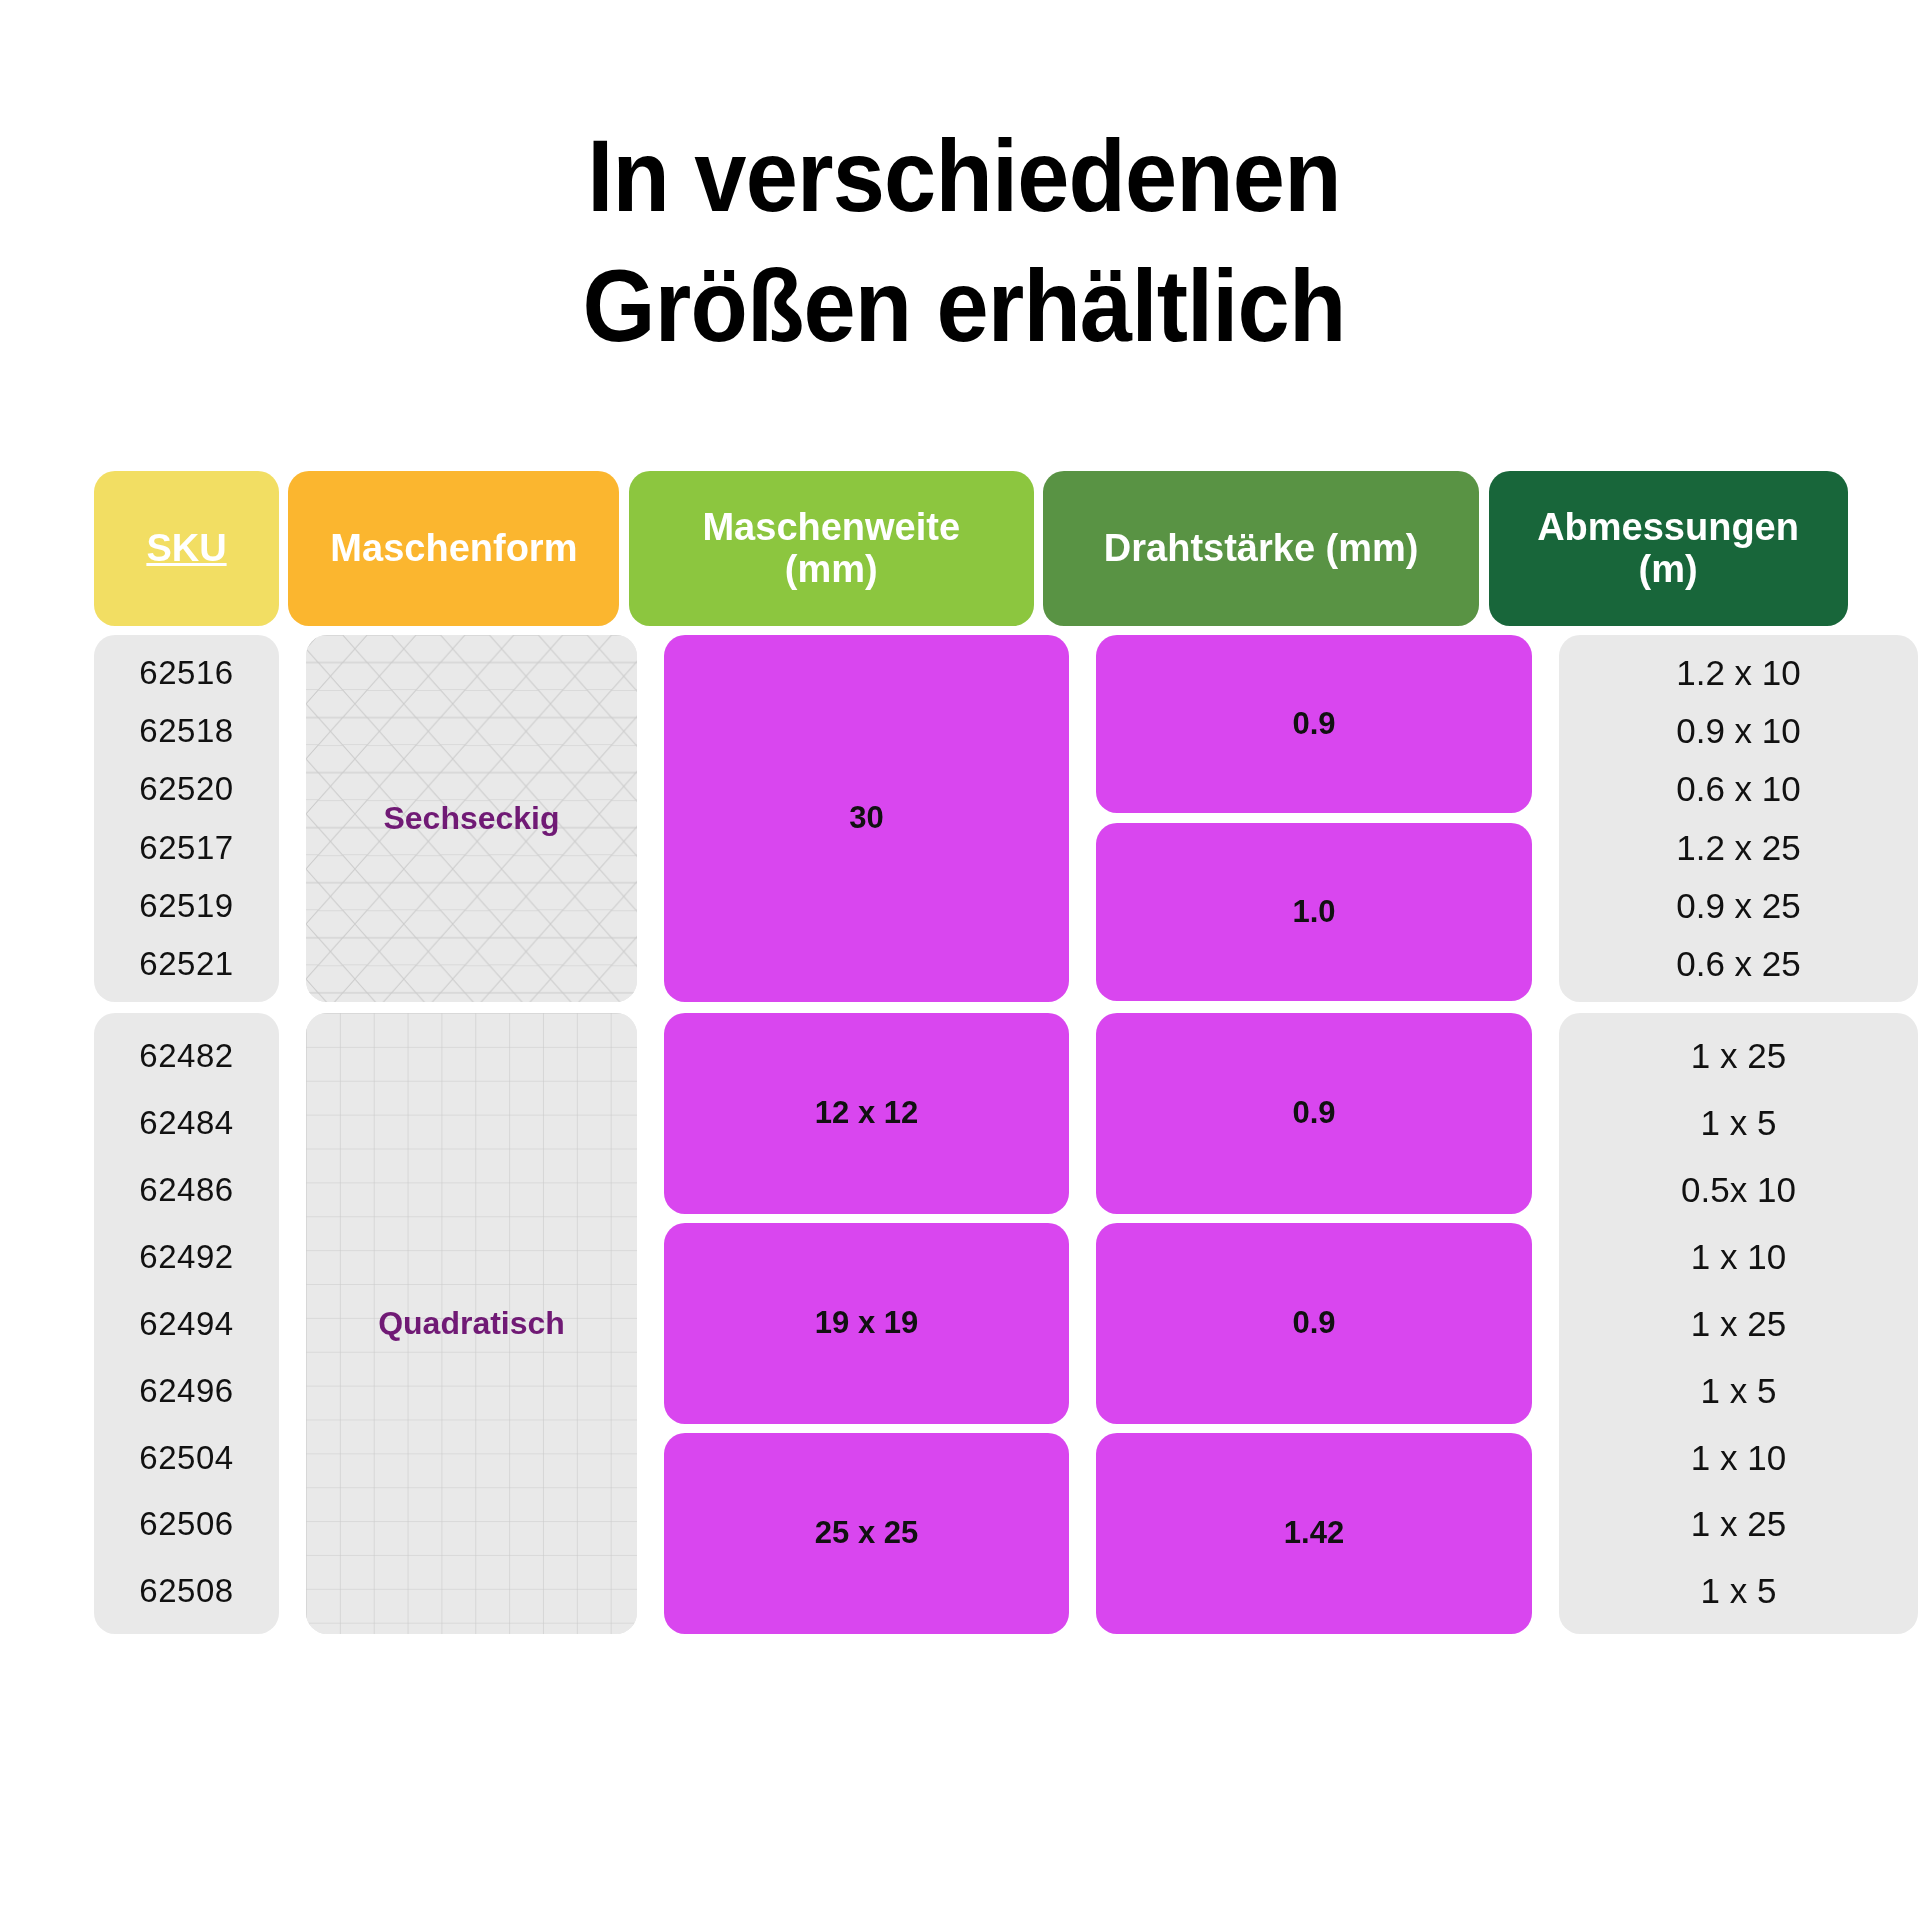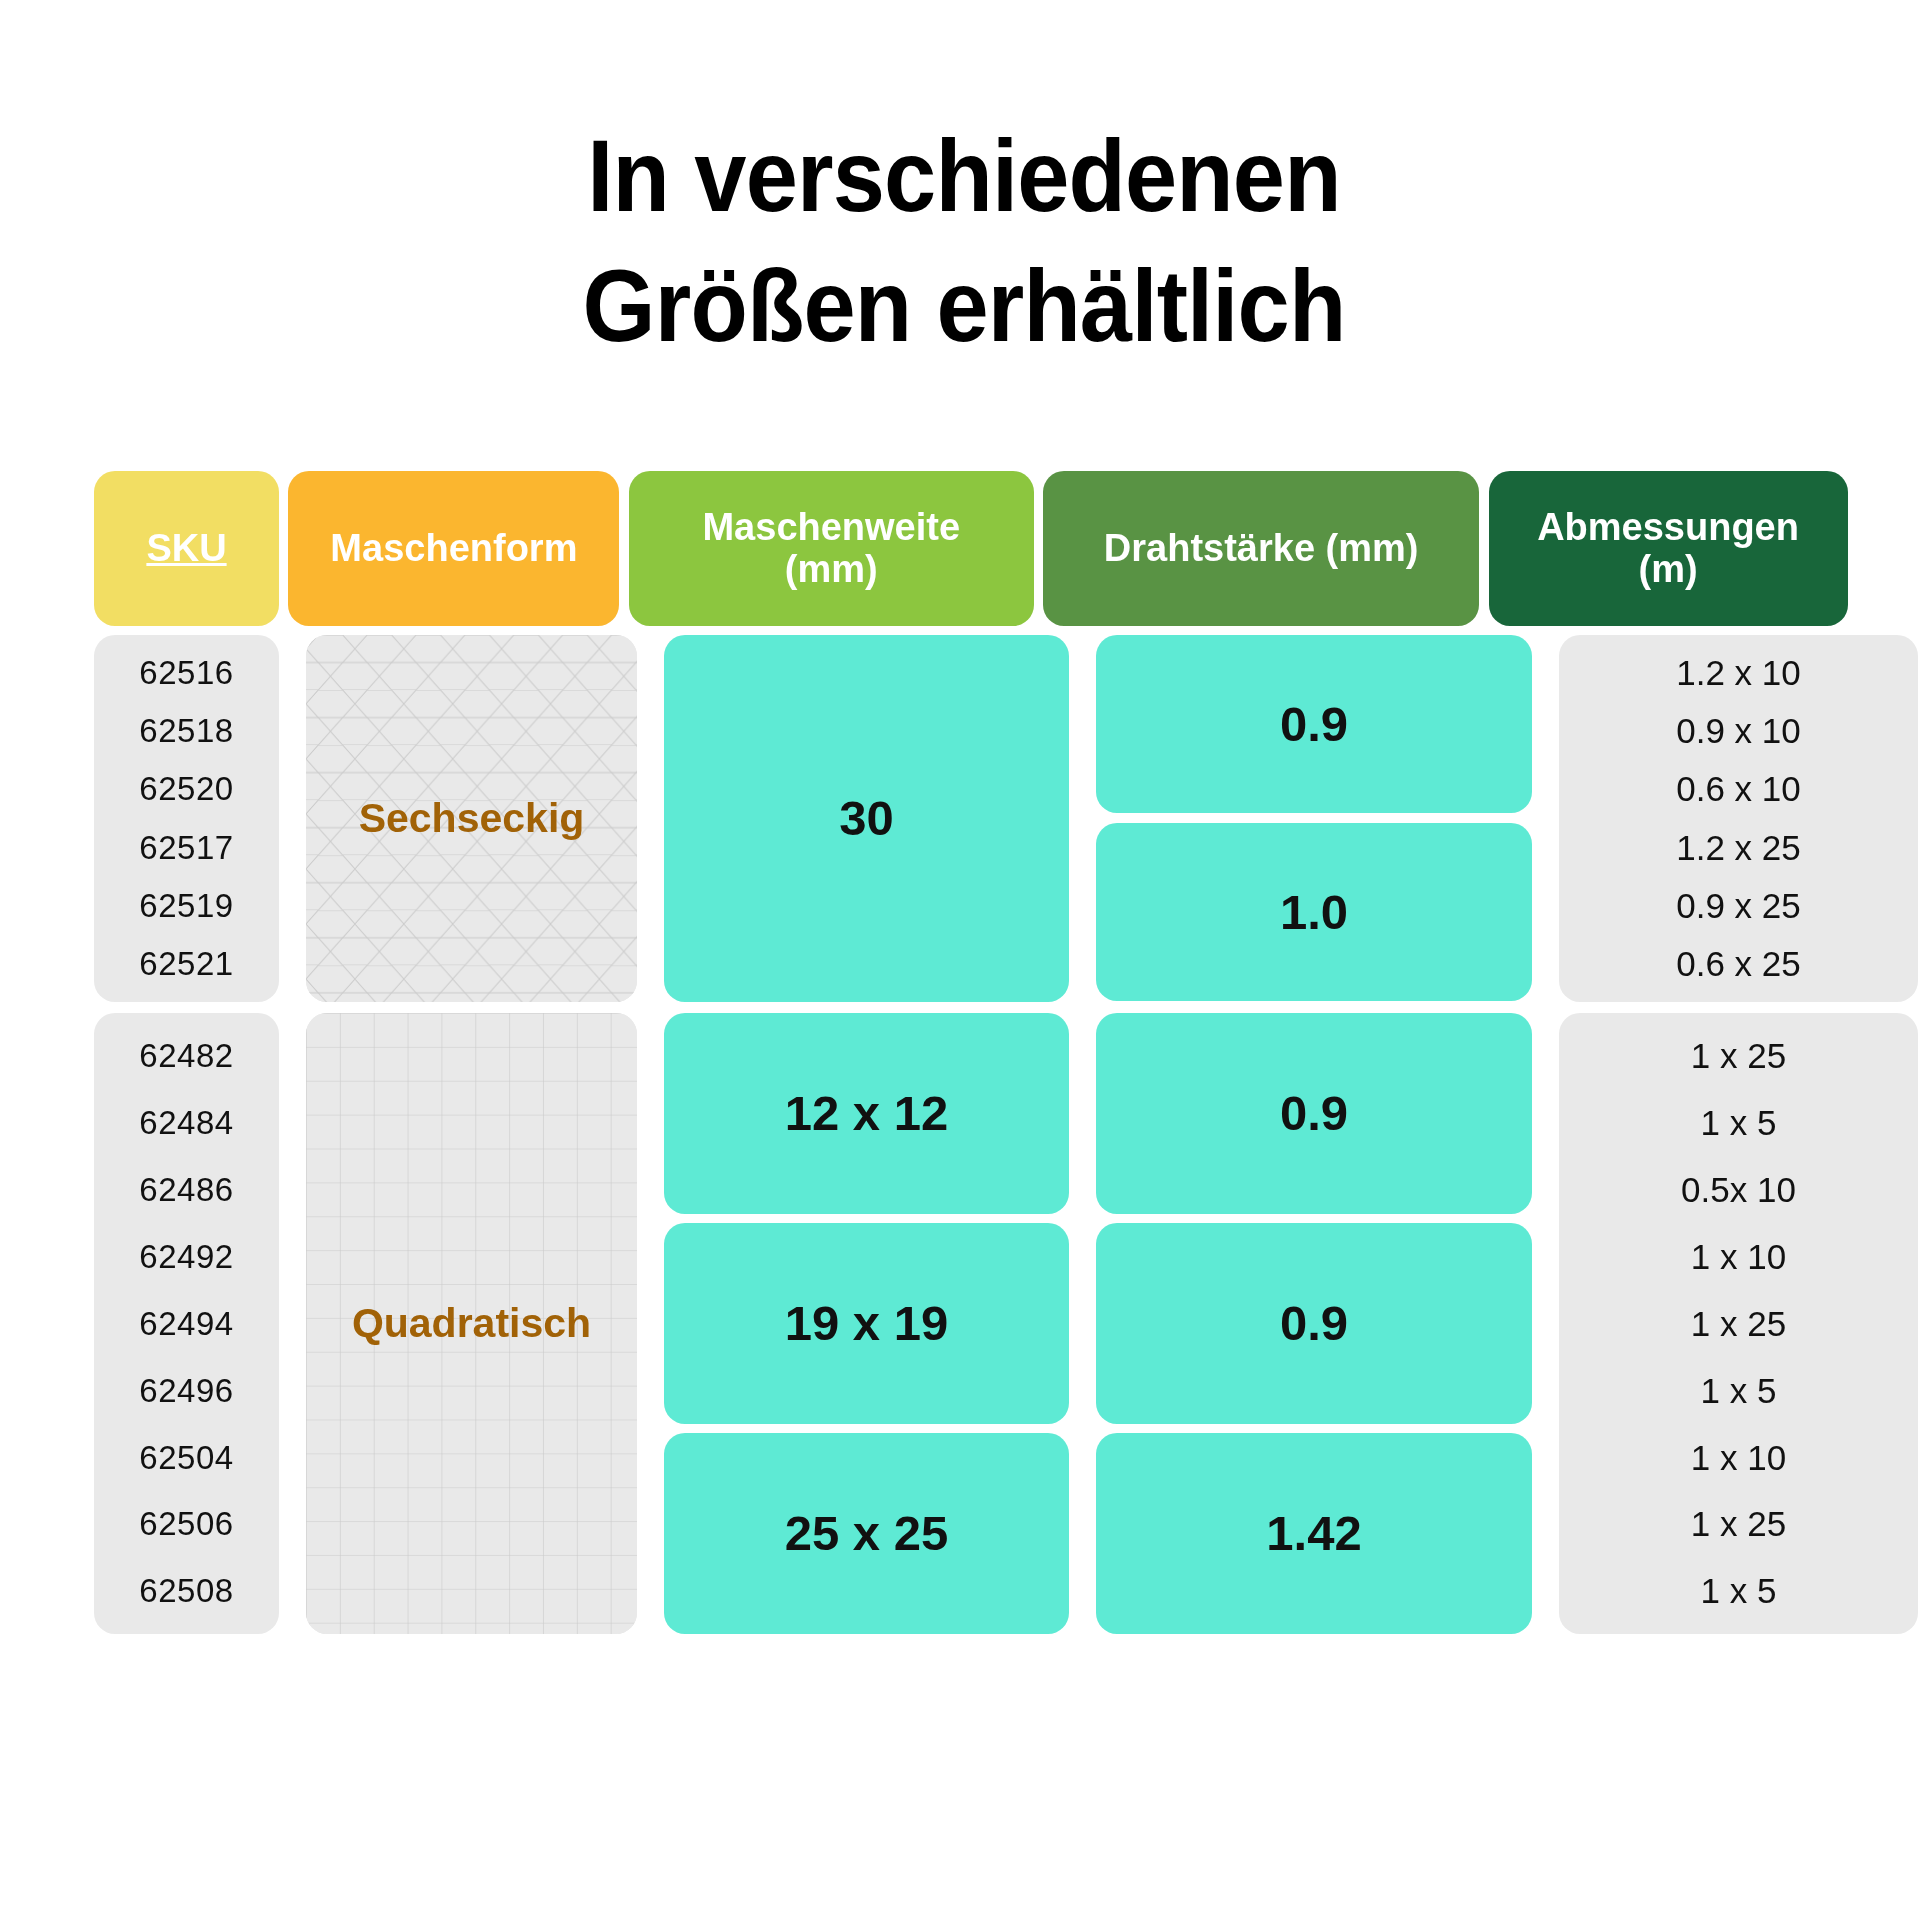--- a/index.html
+++ b/index.html
@@ -118,36 +118,36 @@
   .form-tex {
     position: absolute;
     inset: 0;
     opacity: 1;
   }
   .form-label {
     position: relative;
     z-index: 2;
     font-family: "Liberation Sans", sans-serif;
     font-weight: bold;
-    font-size: 41px;
-    color: #a16207;
+    font-size: 32px;
+    color: #701a75;
     text-align: center;
   }
 
   
   .stack { display: flex; flex-direction: column; gap: 9.4px; }
   .vcell {
-    background: #5eead4;
+    background: #d946ef;
     border-radius: 21px;
     display: flex;
     align-items: center;
     justify-content: center;
     font-family: "Liberation Sans", sans-serif;
     font-weight: bold;
-    font-size: 49px;
+    font-size: 31px;
     color: #111111;
   }
 
   
   .abm-panel {
     display: flex;
     flex-direction: column;
     justify-content: space-around;
     align-items: center;
     padding: 9.4px 0;

